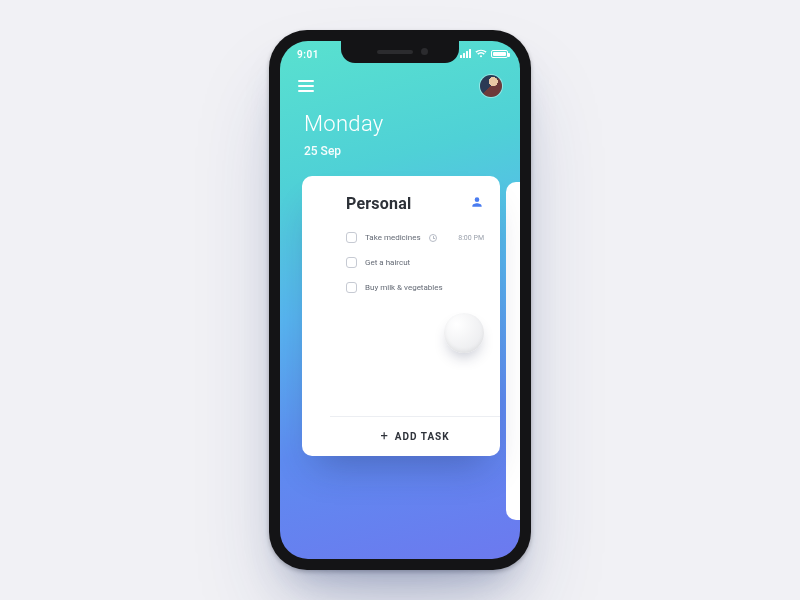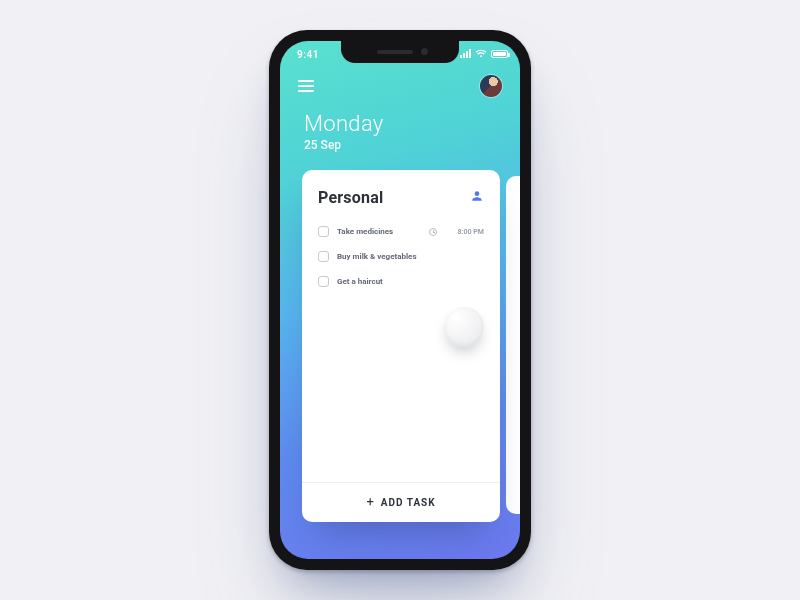--- a/index.html
+++ b/index.html
@@ -79,46 +79,46 @@
   .avatar {
     width: 22px; height: 22px; border-radius: 50%;
     background:
       radial-gradient(circle at 60% 30%, #e9c9a5 0 22%, transparent 23%),
       linear-gradient(135deg,#2b3a55 0 50%,#6d3a3a 50% 100%);
     box-shadow: 0 0 0 1px rgba(255,255,255,.4);
   }
 
   .daywrap { padding: 14px 24px 0; color: #fff; }
   .dayname { font-size: 22px; font-weight: 300; letter-spacing: .3px; }
-  .daydate { font-size: 12px; font-weight: 500; margin-top: 2px; opacity: .95; }
+  .daydate { font-size: 12px; font-weight: 500; margin-top: 8px; opacity: .95; }
 
   
   .cards { position: relative; margin-top: 18px; height: 358px; }
   .card.peek {
     position: absolute; right: -6px; top: 6px; width: 20px; height: 338px;
     background: #fff; border-radius: 10px 0 0 10px;
     box-shadow: 0 18px 30px -12px rgba(25,30,70,.25);
   }
   .card.main {
-    position: absolute; left: 22px; top: 0; width: 198px; height: 352px;
+    position: absolute; left: 22px; top: 0; width: 198px; height: 280px;
     background: #fff; border-radius: 10px;
     box-shadow: 0 22px 36px -14px rgba(25,30,70,.3);
-    display: flex; flex-direction: column;
+    display: flex; flex-direction: column; padding-left: 28px;
   }
   .card-head {
     display: flex; align-items: center; justify-content: space-between;
     padding: 18px 16px 8px;
   }
   .card-title { font-size: 16px; font-weight: 700; color: #2d3138; letter-spacing: .2px; }
   .cat-icon { color: #4a7cf0; }
 
   .tasks { padding: 4px 16px; flex: 1; position: relative; }
   .task {
     display: flex; align-items: center; gap: 8px;
-    padding: 7px 0; font-size: 8px; color: #646a75; font-weight: 700;
+    padding: 7px 0; font-size: 8px; color: #646a75; font-weight: 400;
   }
   .chk {
     width: 11px; height: 11px; border: 1.3px solid #c6cad3; border-radius: 3px;
     flex: 0 0 11px; background: #fff;
   }
   .task .label { flex: 1; }
   .due { display: flex; align-items: center; gap: 21px; color: #9aa0ab; font-size: 7px; }
   .clock {
     width: 8px; height: 8px; border: 1px solid #b7bcc6; border-radius: 50%;
     position: relative;
@@ -142,21 +142,21 @@
   .plus { font-size: 13px; line-height: 1; font-weight: 400; position: relative; top: -1px; }
 </style>
 </head>
 <body>
 
 <div class="phone">
   <div class="notch"></div>
   <div class="screen">
 
     <div class="status">
-      <div class="time">9:41</div>
+      <div class="time">9:01</div>
       <div class="right">
         <span class="sigbar">
             <i></i>
             <i></i>
             <i></i>
             <i></i>
           </span>
         <svg width="12" height="9" viewBox="0 0 12 9">
           <path d="M6 8.2a1 1 0 100-2 1 1 0 000 2zM2.2 4.6a6 6 0 017.6 0l-1 1.1a4.4 4.4 0 00-5.6 0l-1-1.1zM.4 2.6a9 9 0 0111.2 0l-1 1.1a7.4 7.4 0 00-9.2 0l-1-1.1z" fill="#fff"></path>
         </svg>
@@ -193,25 +193,25 @@
           <div class="task">
             <span class="chk"></span>
             <span class="label">Take medicines</span>
             <span class="due">
               <span class="clock"></span>
               <span>8:00 PM</span>
             </span>
           </div>
           <div class="task">
             <span class="chk"></span>
-            <span class="label">Buy milk &amp; vegetables</span>
+            <span class="label">Get a haircut</span>
           </div>
           <div class="task">
             <span class="chk"></span>
-            <span class="label">Get a haircut</span>
+            <span class="label">Buy milk &amp; vegetables</span>
           </div>
 
           <div class="fab"></div>
         </div>
 
         <div class="card-foot">
           <span class="plus">+</span>
           <span>ADD TASK</span>
         </div>
       </div>

